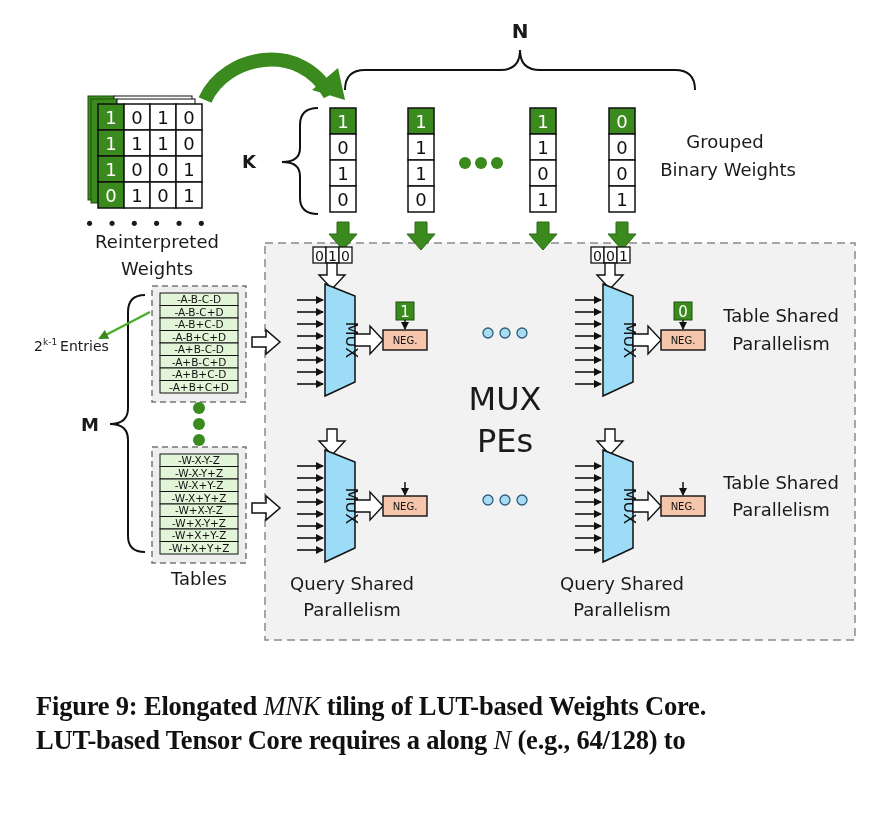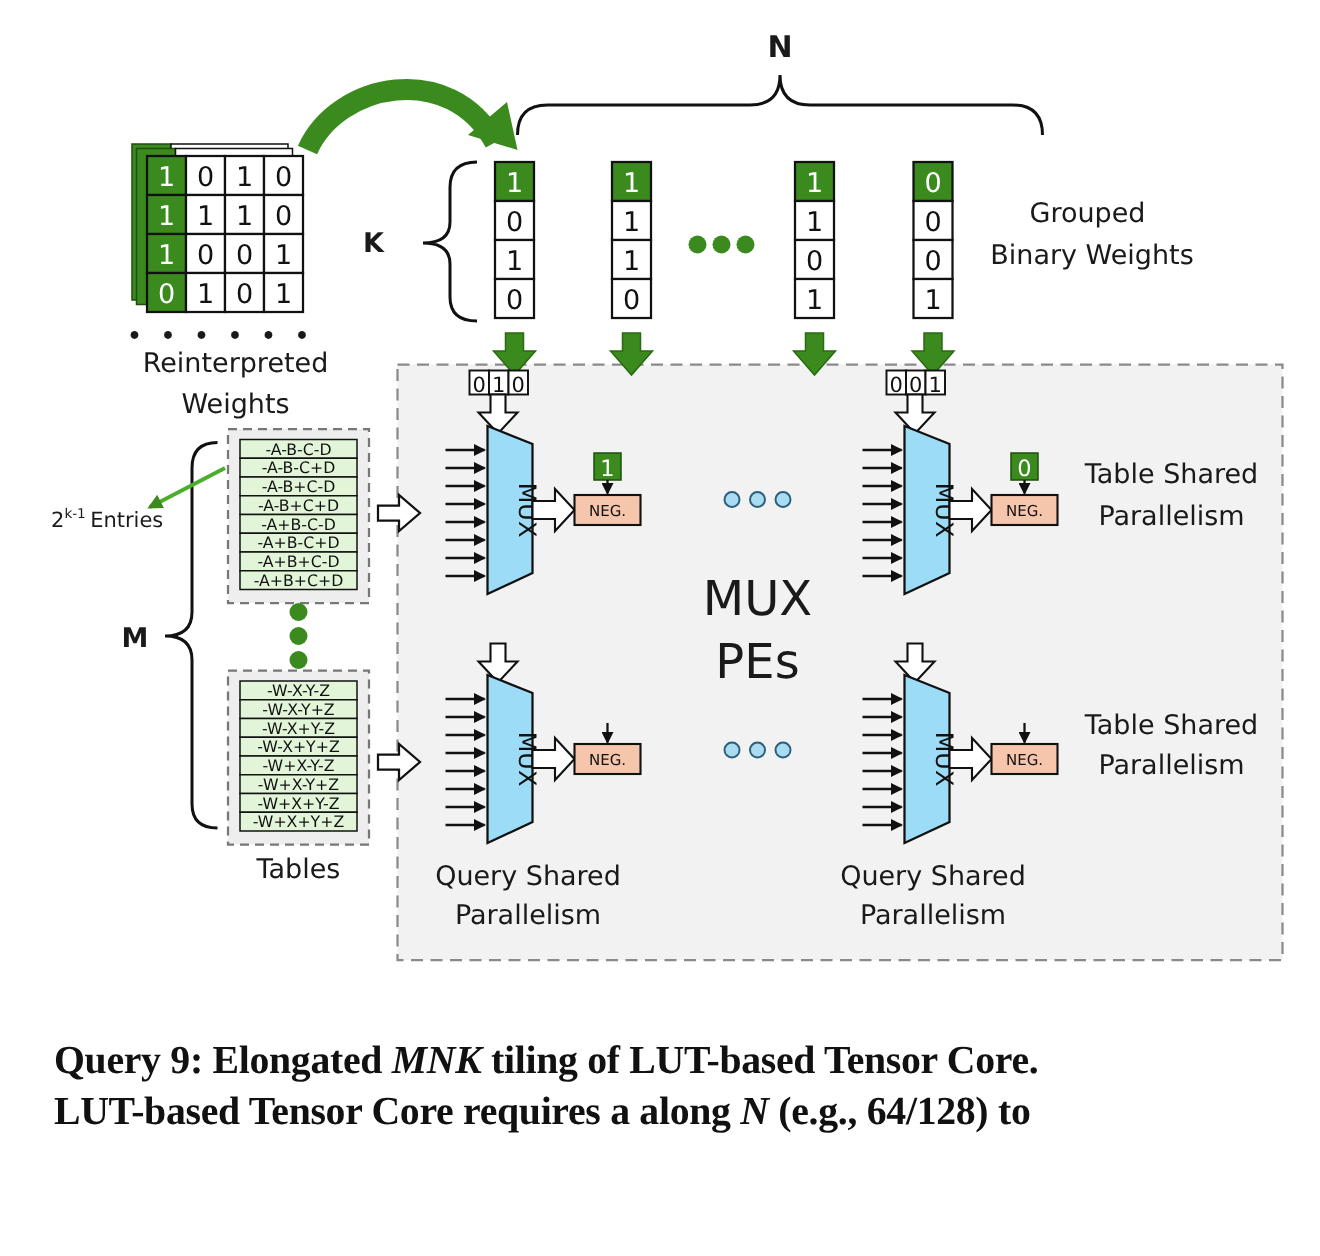--- a/index.html
+++ b/index.html
@@ -5,21 +5,21 @@
   html, body { margin: 0; padding: 0; background: #ffffff; }
   body { width: 880px; height: 837px; position: relative; overflow: hidden; font-family: "Liberation Sans", sans-serif; }
   #fig { position: absolute; left: 0; top: 0; }
   .lbl { font-family: "DejaVu Sans", sans-serif; fill: #1a1a1a; }
   .caption {
     position: absolute; left: 36px; top: 690px; width: 840px;
     font-family: "Liberation Serif", serif; font-weight: bold; font-size: 26.5px;
     line-height: 33.5px; color: #111; letter-spacing: -0.2px;
   }
   .caption .line { display: block; white-space: nowrap; }
-  .caption i { font-weight: bold; font-style: italic; }
+  .caption i { font-weight: normal; font-style: italic; }
 </style>
 </head>
 <body>
 
 <svg id="fig" width="880" height="690" viewBox="0 0 880 690" xmlns="http://www.w3.org/2000/svg">
   <defs>
     <marker id="ah" markerWidth="8" markerHeight="8" refX="7" refY="4" orient="auto" markerUnits="userSpaceOnUse">
       <path d="M0,0 L8,4 L0,8 z" fill="#111"></path>
     </marker>
     <marker id="ahg" markerWidth="10" markerHeight="10" refX="8" refY="5" orient="auto" markerUnits="userSpaceOnUse">
@@ -280,15 +280,15 @@
   <text class="lbl" x="781" y="489" font-size="18" text-anchor="middle">Table Shared</text>
   <text class="lbl" x="781" y="516" font-size="18" text-anchor="middle">Parallelism</text>
 
   <text class="lbl" x="352" y="590" font-size="18" text-anchor="middle">Query Shared</text>
   <text class="lbl" x="352" y="616" font-size="18" text-anchor="middle">Parallelism</text>
   <text class="lbl" x="622" y="590" font-size="18" text-anchor="middle">Query Shared</text>
   <text class="lbl" x="622" y="616" font-size="18" text-anchor="middle">Parallelism</text>
 </svg>
 
 <div class="caption">
-  <span class="line"><span>Query 9: Elongated </span><i>MNK</i><span> tiling of LUT-based Tensor Core.</span></span>
+  <span class="line"><span>Figure 9: Elongated </span><i>MNK</i><span> tiling of LUT-based Weights Core.</span></span>
   <span class="line"><span>LUT-based Tensor Core requires a along </span><i>N</i><span> (e.g., 64/128) to</span></span>
 </div>
 
 </body></html>

